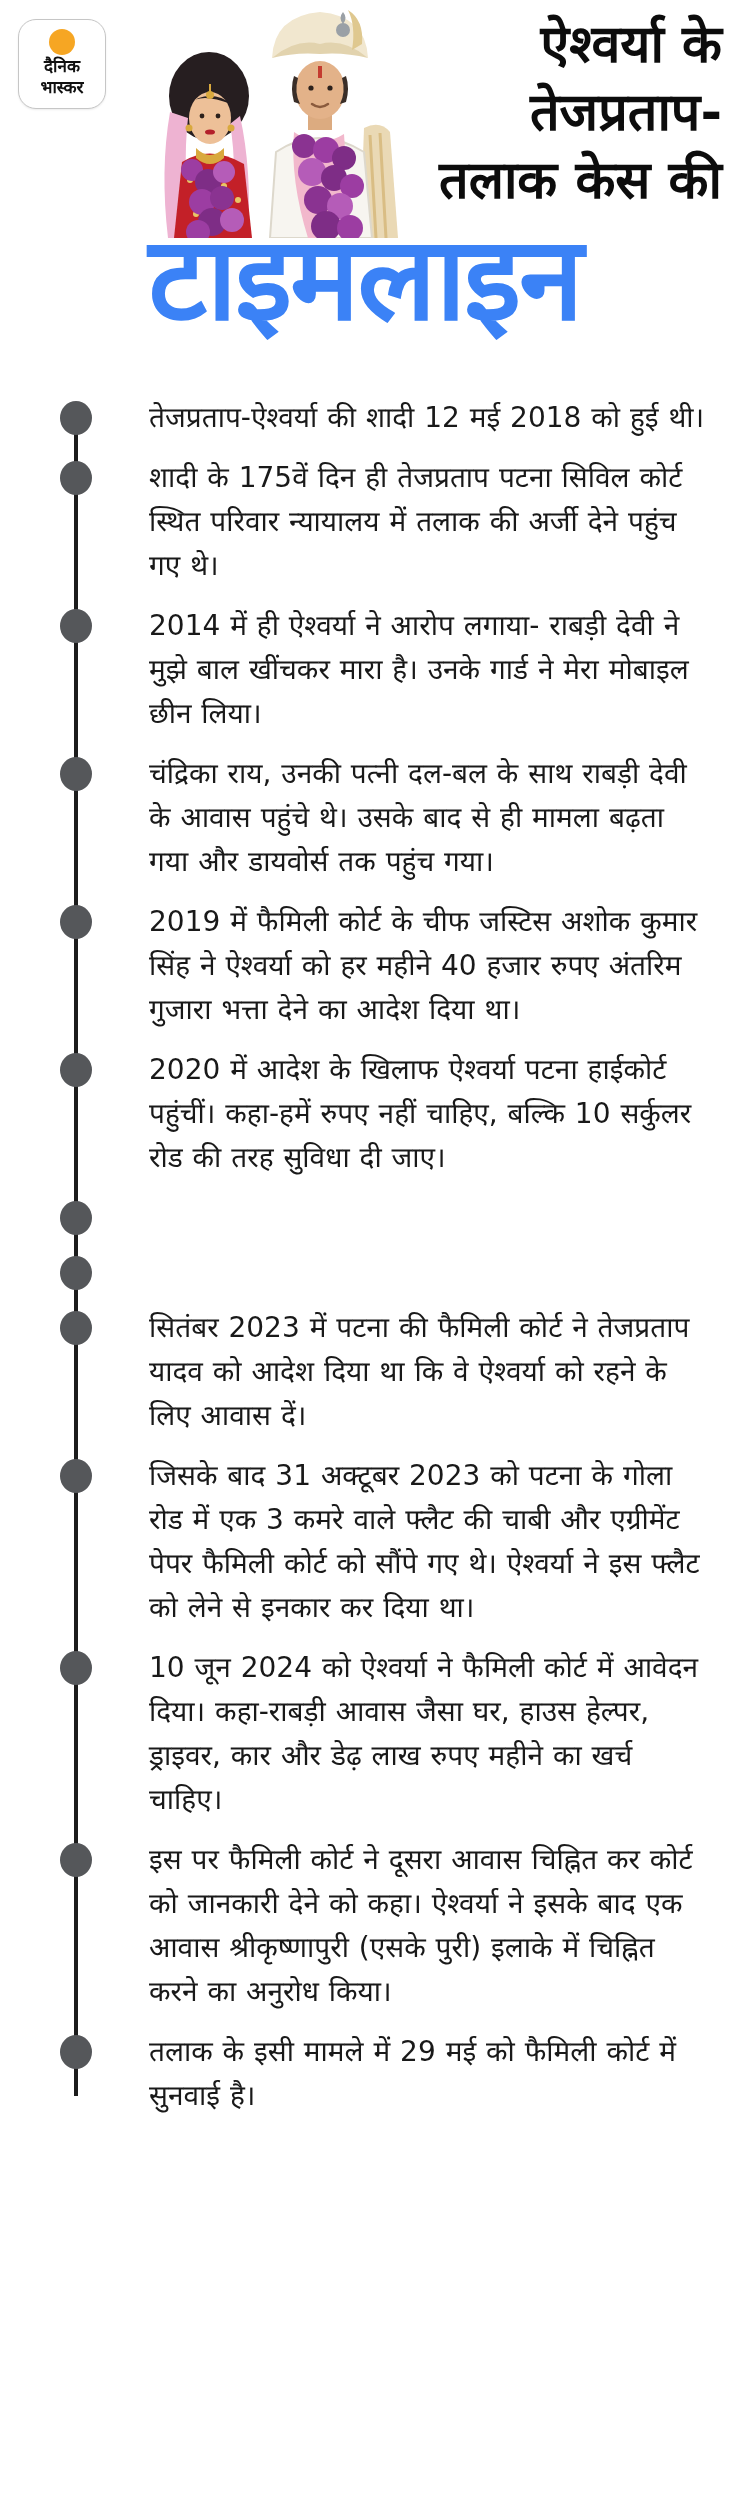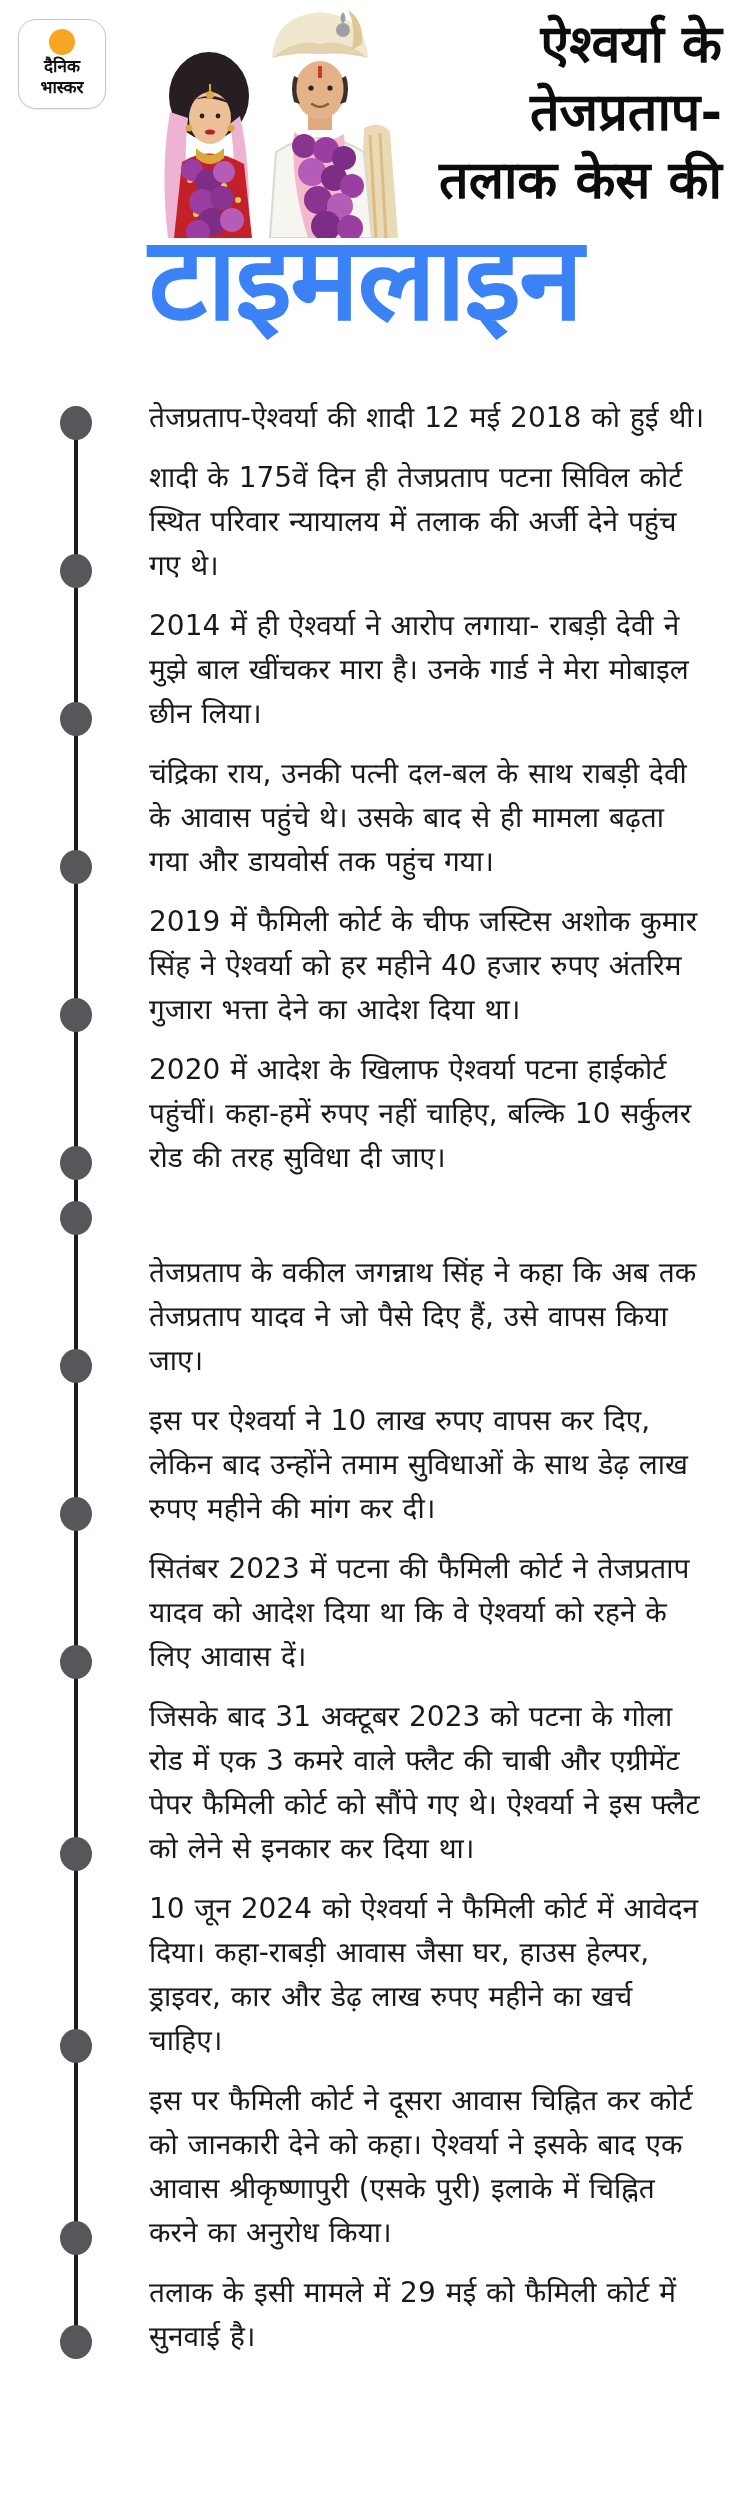--- a/index.html
+++ b/index.html
@@ -32,21 +32,21 @@
     text-align:center; font-weight:bold; color:#3b82f6;
     font-size:116px; line-height:158px; letter-spacing:-2px; white-space:nowrap;
   }
 
   
   .timeline { position:relative; margin:34px 20px 0 60px; list-style:none; }
   .t-line {
     position:absolute; left:14px; top:22px; bottom:22px; width:4px;
     background:#1c1c1c; z-index:0;
   }
-  .t-item { display:flex; align-items:flex-end; margin-bottom:16px; position:relative; z-index:1; }
+  .t-item { display:flex; align-items:flex-start; margin-bottom:16px; position:relative; z-index:1; }
   .bullet {
     flex:none; width:32px; height:34px; border-radius:50%;
     background:#55575a; margin:5px 0 0 0;
   }
   .t-text {
     margin-left:57px; width:565px;
     font-size:28px; line-height:44px; font-weight:500; color:#191919;
     text-align:left; word-spacing:1px;
   }
 </style>
@@ -170,25 +170,20 @@
   </li>
   <li class="t-item">
     <span class="bullet"></span>
     <p class="t-text">2020 में आदेश के खिलाफ ऐश्वर्या पटना हाईकोर्ट पहुंचीं। कहा-हमें रुपए नहीं चाहिए, बल्कि 10 सर्कुलर रोड की तरह सुविधा दी जाए।</p>
   </li>
   <li class="t-item">
     <span class="bullet"></span>
   </li>
   <li class="t-item">
     <span class="bullet"></span>
-    <p class="t-text">तेजप्रताप के वकील जगन्नाथ सिंह ने कहा कि अब तक तेजप्रताप यादव ने जो पैसे दिए हैं, उसे वापस किया जाए।</p>
-  </li>
-  <li class="t-item">
-    <span class="bullet"></span>
-    <p class="t-text">इस पर ऐश्वर्या ने 10 लाख रुपए वापस कर दिए, लेकिन बाद उन्होंने तमाम सुविधाओं के साथ डेढ़ लाख रुपए महीने की मांग कर दी।</p>
   </li>
   <li class="t-item">
     <span class="bullet"></span>
     <p class="t-text">सितंबर 2023 में पटना की फैमिली कोर्ट ने तेजप्रताप यादव को आदेश दिया था कि वे ऐश्वर्या को रहने के लिए आवास दें।</p>
   </li>
   <li class="t-item">
     <span class="bullet"></span>
     <p class="t-text">जिसके बाद 31 अक्टूबर 2023 को पटना के गोला रोड में एक 3 कमरे वाले फ्लैट की चाबी और एग्रीमेंट पेपर फैमिली कोर्ट को सौंपे गए थे। ऐश्वर्या ने इस फ्लैट को लेने से इनकार कर दिया था।</p>
   </li>
   <li class="t-item">

